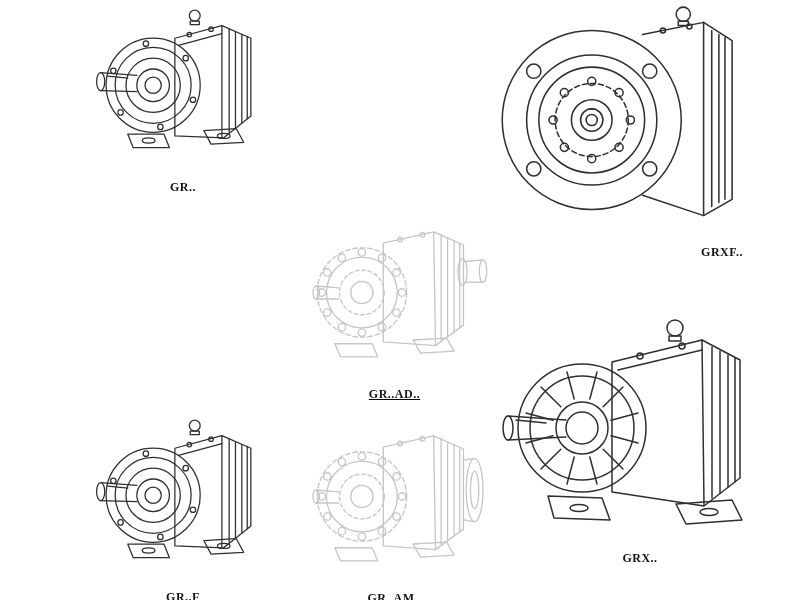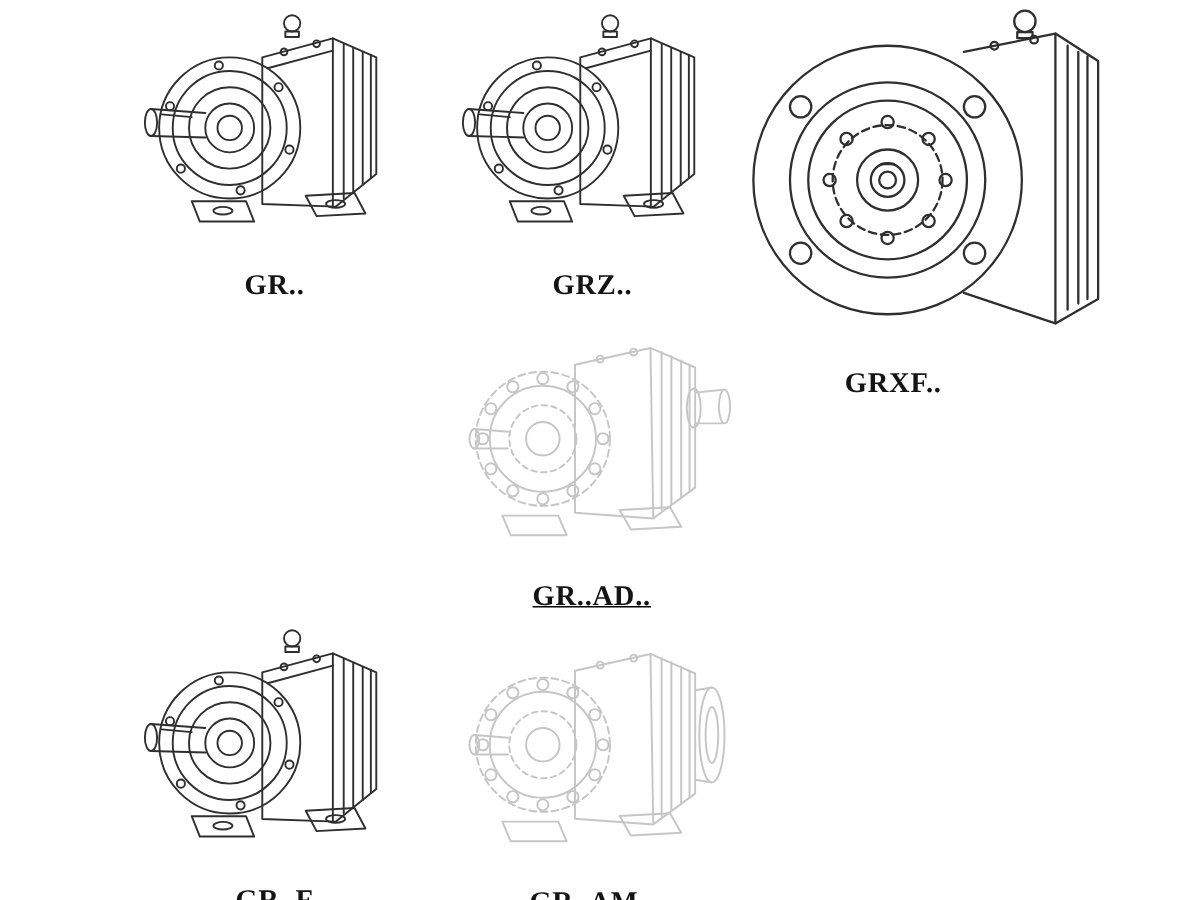--- a/index.html
+++ b/index.html
@@ -18,21 +18,21 @@
   }
   .canvas{position:absolute;inset:0;}
   figure.fig{
     position:absolute;margin:0;padding:0;
     display:flex;flex-direction:column;align-items:center;
   }
   .fig svg.drawing{color:var(--line);display:block;}
   .fig.phantom svg.drawing{color:var(--phantom);}
   figcaption.label{
     margin-top:6px;
-    font-weight:bold;font-size:19px;letter-spacing:0.5px;
+    font-weight:bold;font-size:12px;letter-spacing:0.5px;
     color:var(--label);text-align:center;white-space:nowrap;
   }
   .label.shift-left{transform:translateX(-42px);}
   .defs-holder{position:absolute;width:0;height:0;overflow:hidden;}
 </style>
 </head>
 <body>
 
 <svg class="defs-holder" aria-hidden="true">
   <defs>
@@ -211,28 +211,22 @@
 
 <div class="canvas">
 
   <figure class="fig" style="left:88px;top:2px;width:190px;">
     <svg class="drawing" viewBox="0 0 210 190" width="190" height="172">
         <use href="#gb-iso"></use>
       </svg>
     <figcaption class="label">GR..</figcaption>
   </figure>
 
-  <figure class="fig" style="left:300px;top:2px;width:190px;">
-    <svg class="drawing" viewBox="0 0 210 190" width="190" height="172">
-        <use href="#gb-iso"></use>
-      </svg>
-    <figcaption class="label">GRZ..</figcaption>
-  </figure>
-
-  <figure class="fig" style="left:490px;top:0px;width:295px;">
+
+  <figure class="fig" style="left:490px;top:0px;width:295px;align-items:flex-end;">
     <svg class="drawing" viewBox="0 0 290 235" width="295" height="239">
         <use href="#gb-front"></use>
       </svg>
     <figcaption class="label shift-left">GRXF..</figcaption>
   </figure>
 
 
   <figure class="fig phantom" style="left:292px;top:204px;width:205px;text-decoration:underline;">
     <svg class="drawing" viewBox="0 0 220 190" width="205" height="177">
         <use href="#gb-ad"></use>
@@ -247,14 +241,20 @@
     <figcaption class="label">GR..F</figcaption>
   </figure>
 
   <figure class="fig phantom" style="left:292px;top:408px;width:205px;">
     <svg class="drawing" viewBox="0 0 220 190" width="205" height="177">
         <use href="#gb-am"></use>
       </svg>
     <figcaption class="label">GR..AM..</figcaption>
   </figure>
 
+  <figure class="fig" style="left:490px;top:300px;width:300px;">
+    <svg class="drawing" viewBox="0 0 300 245" width="300" height="245">
+        <use href="#gb-large"></use>
+      </svg>
+    <figcaption class="label">GRX..</figcaption>
+  </figure>
 
 </div>
 
 </body></html>

